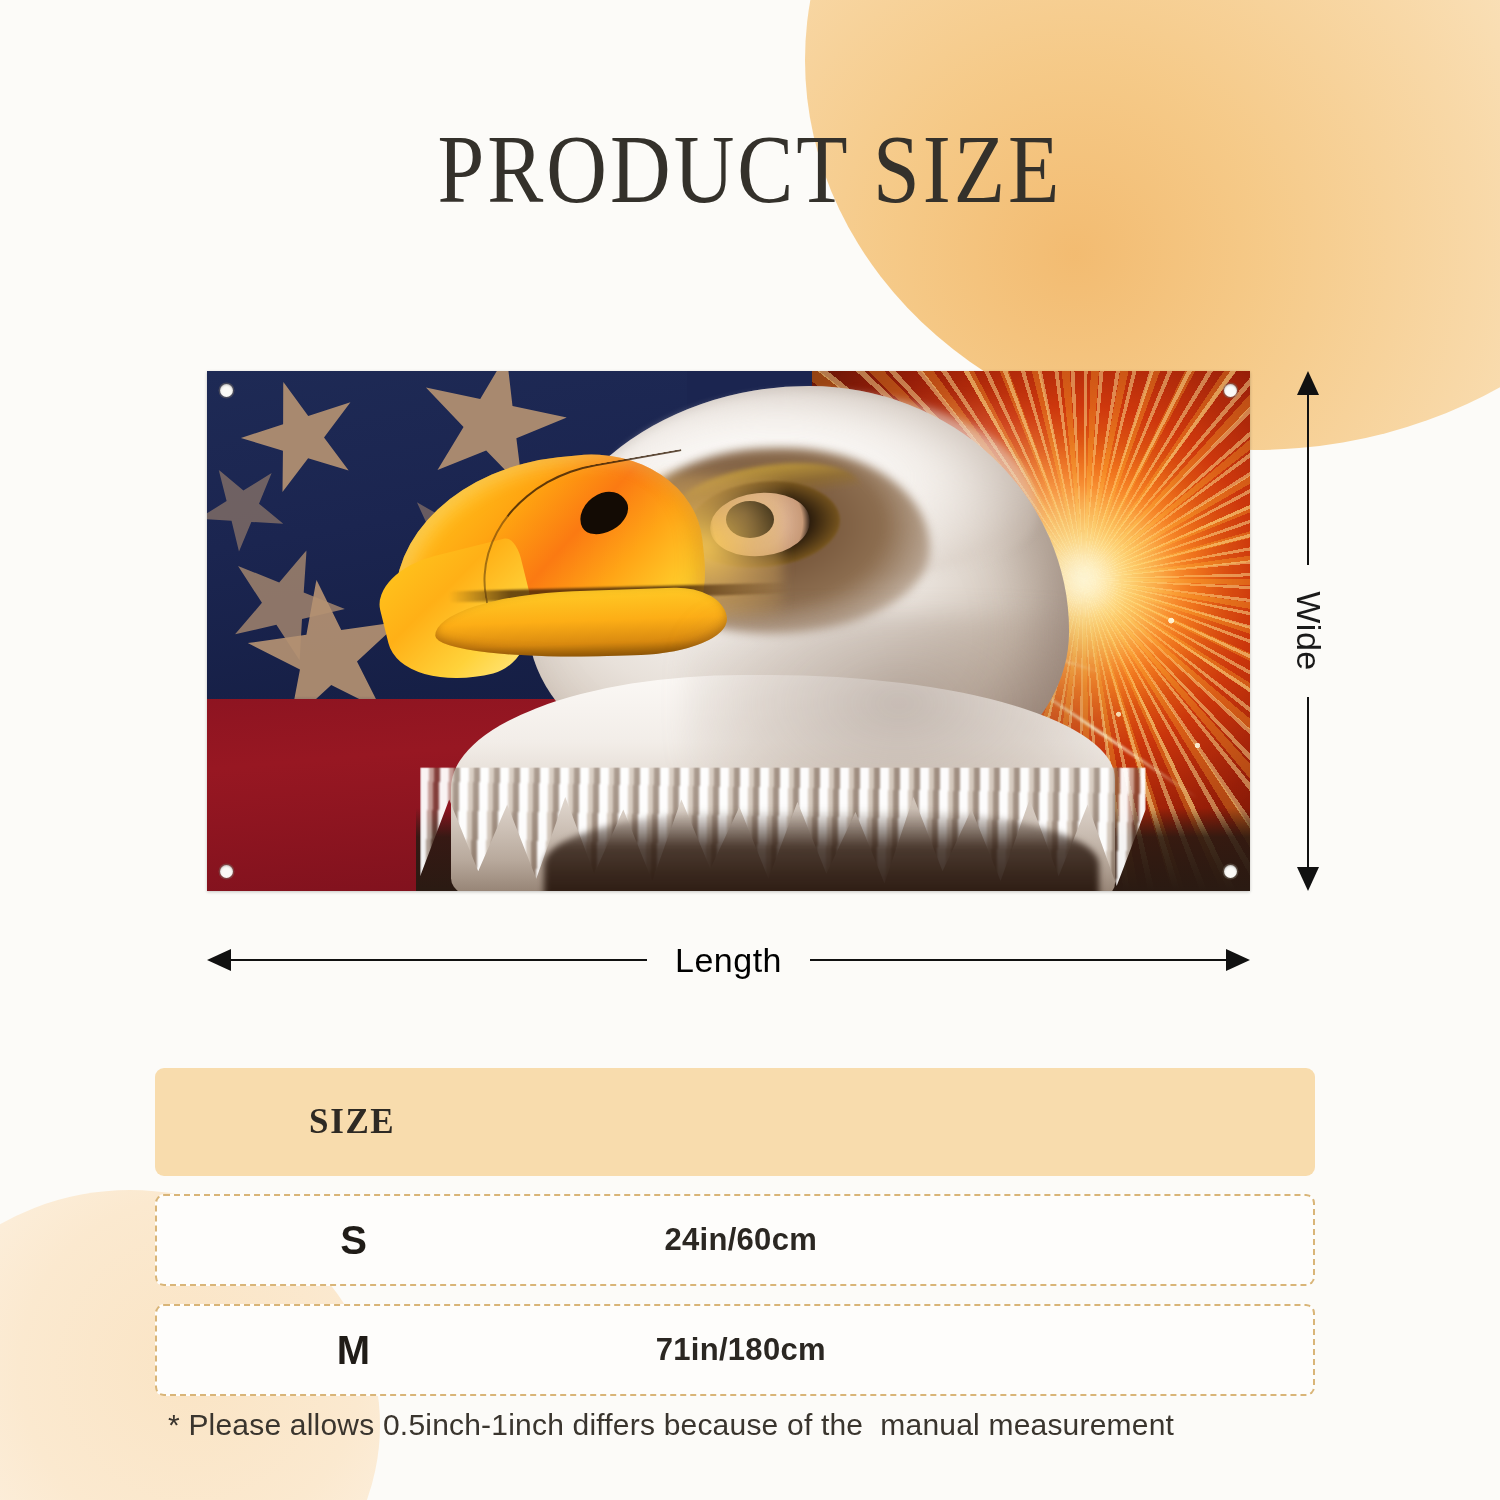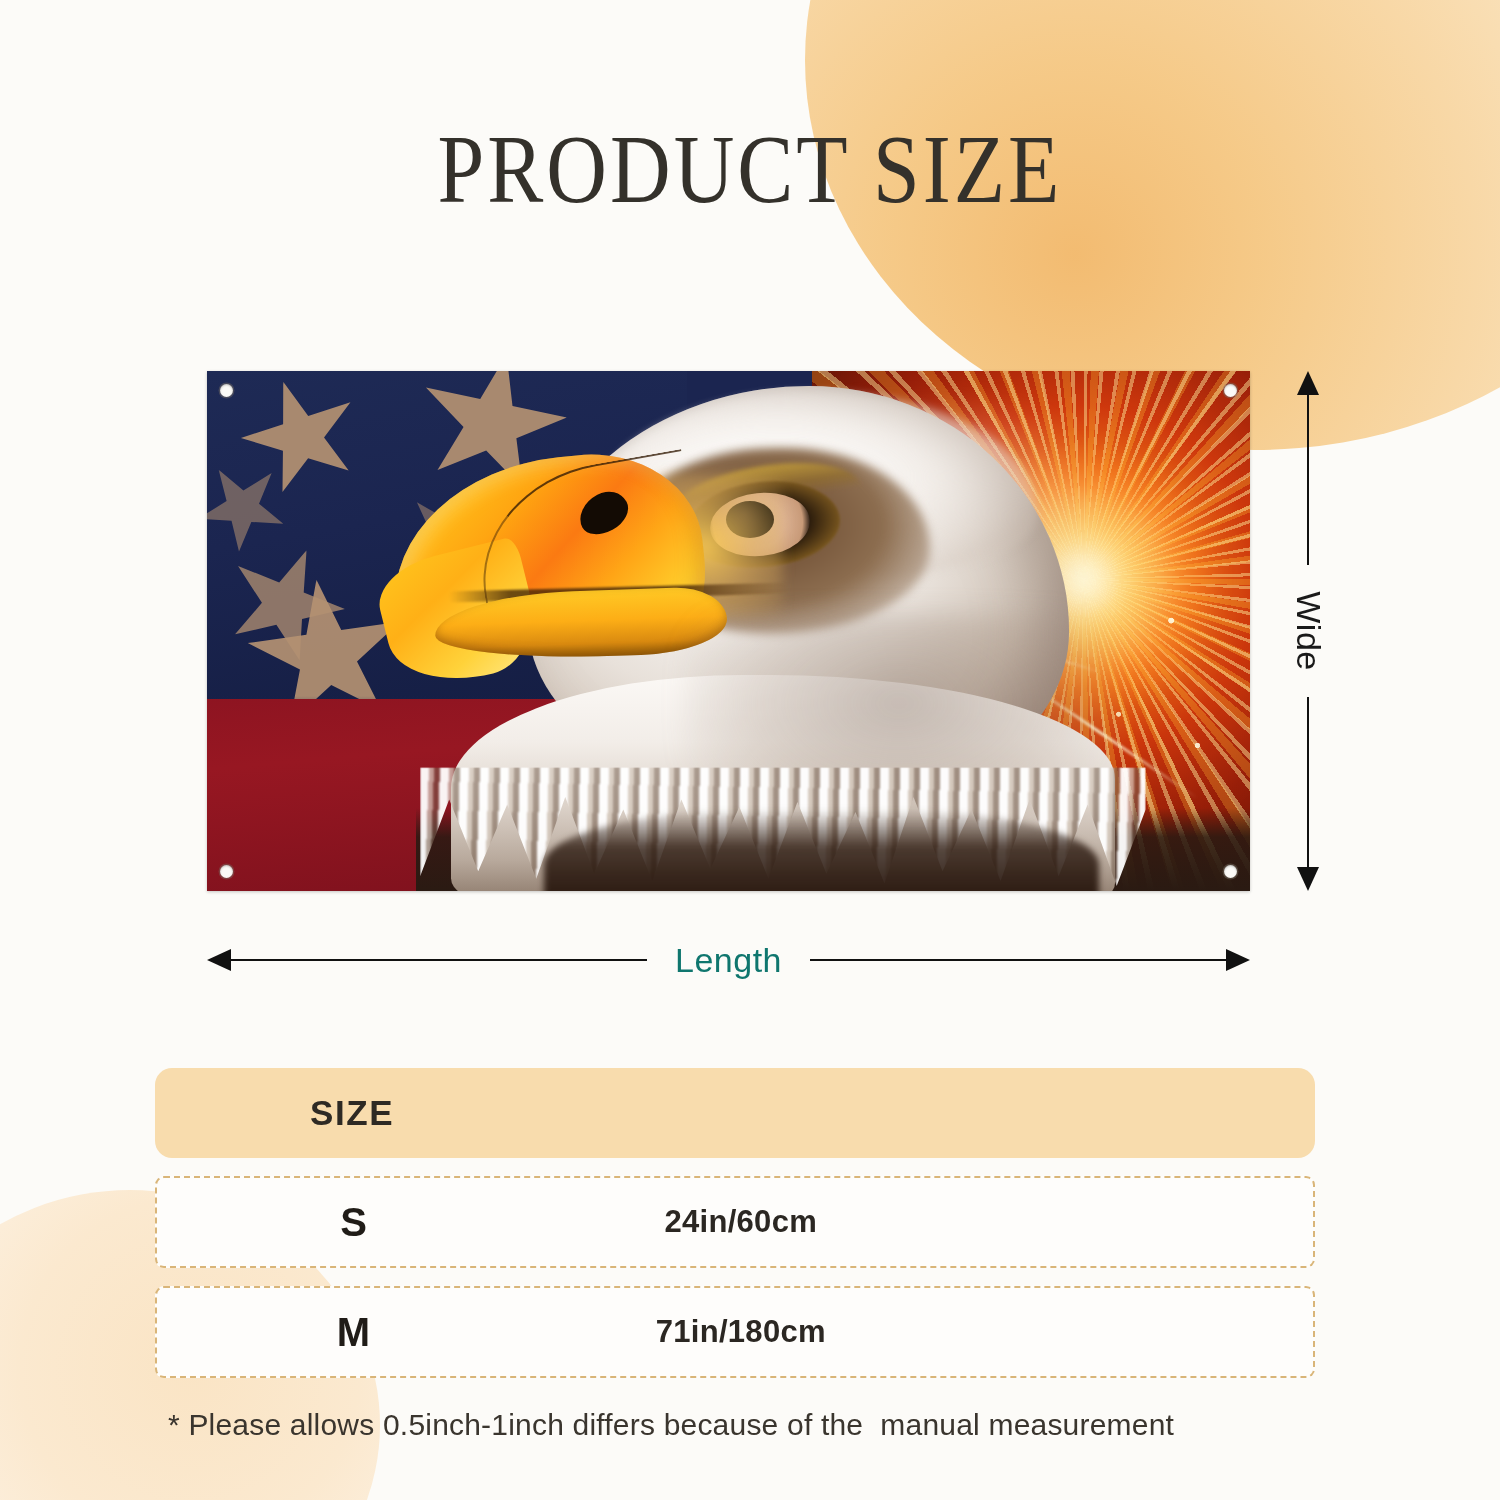--- a/index.html
+++ b/index.html
@@ -477,21 +477,21 @@
   .arrow-right { border-left: 24px solid #111111; }
   .h-line {
     flex: 1 1 auto;
     height: 2px;
     background: #111111;
   }
   .h-label {
     flex: 0 0 auto;
     padding: 0 28px;
     font-size: 34px;
-    color: #0f766e;
+    color: #000000;
     white-space: nowrap;
     letter-spacing: 0.5px;
   }
 
   
   .size-table {
     position: absolute;
     left: 155px;
     top: 1068px;
     width: 1160px;
@@ -504,23 +504,24 @@
   .row .c {
     box-sizing: border-box;
     text-align: center;
     font-weight: bold;
   }
   .row .c-size   { width: 34%; }
   .row .c-width  { width: 33%; }
   .row .c-height { width: 33%; }
 
   .table-head {
-    height: 90px;
+    height: 108px;
     background: #F8DCAD;
-    border-radius: 17px;
+    border-radius: 9px;
+    font-family: Liberation Serif, serif;
   }
   .table-head .c {
     font-size: 35px;
     font-weight: 700;
     color: #2E2A24;
     letter-spacing: 1.6px;
   }
   .table-row {
     height: 92px;
     margin-top: 18px;

